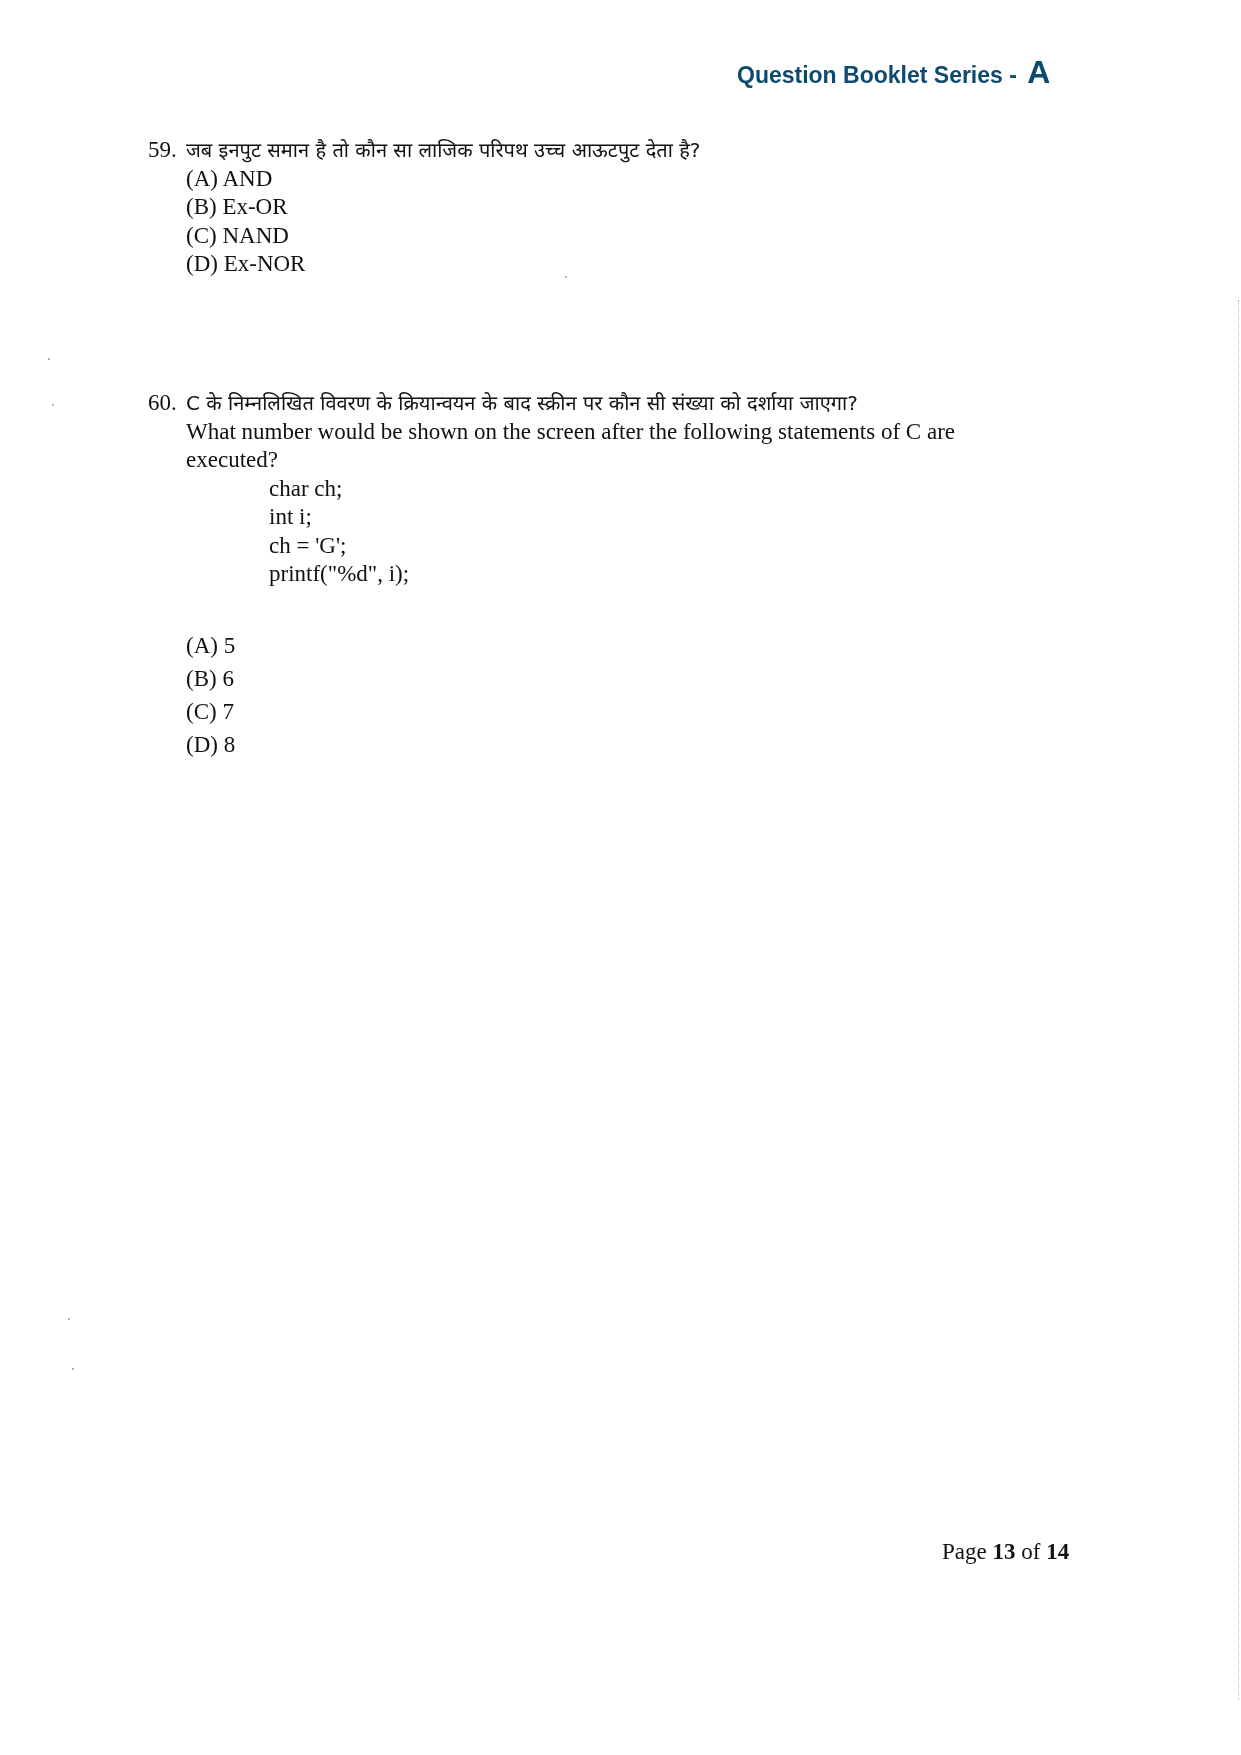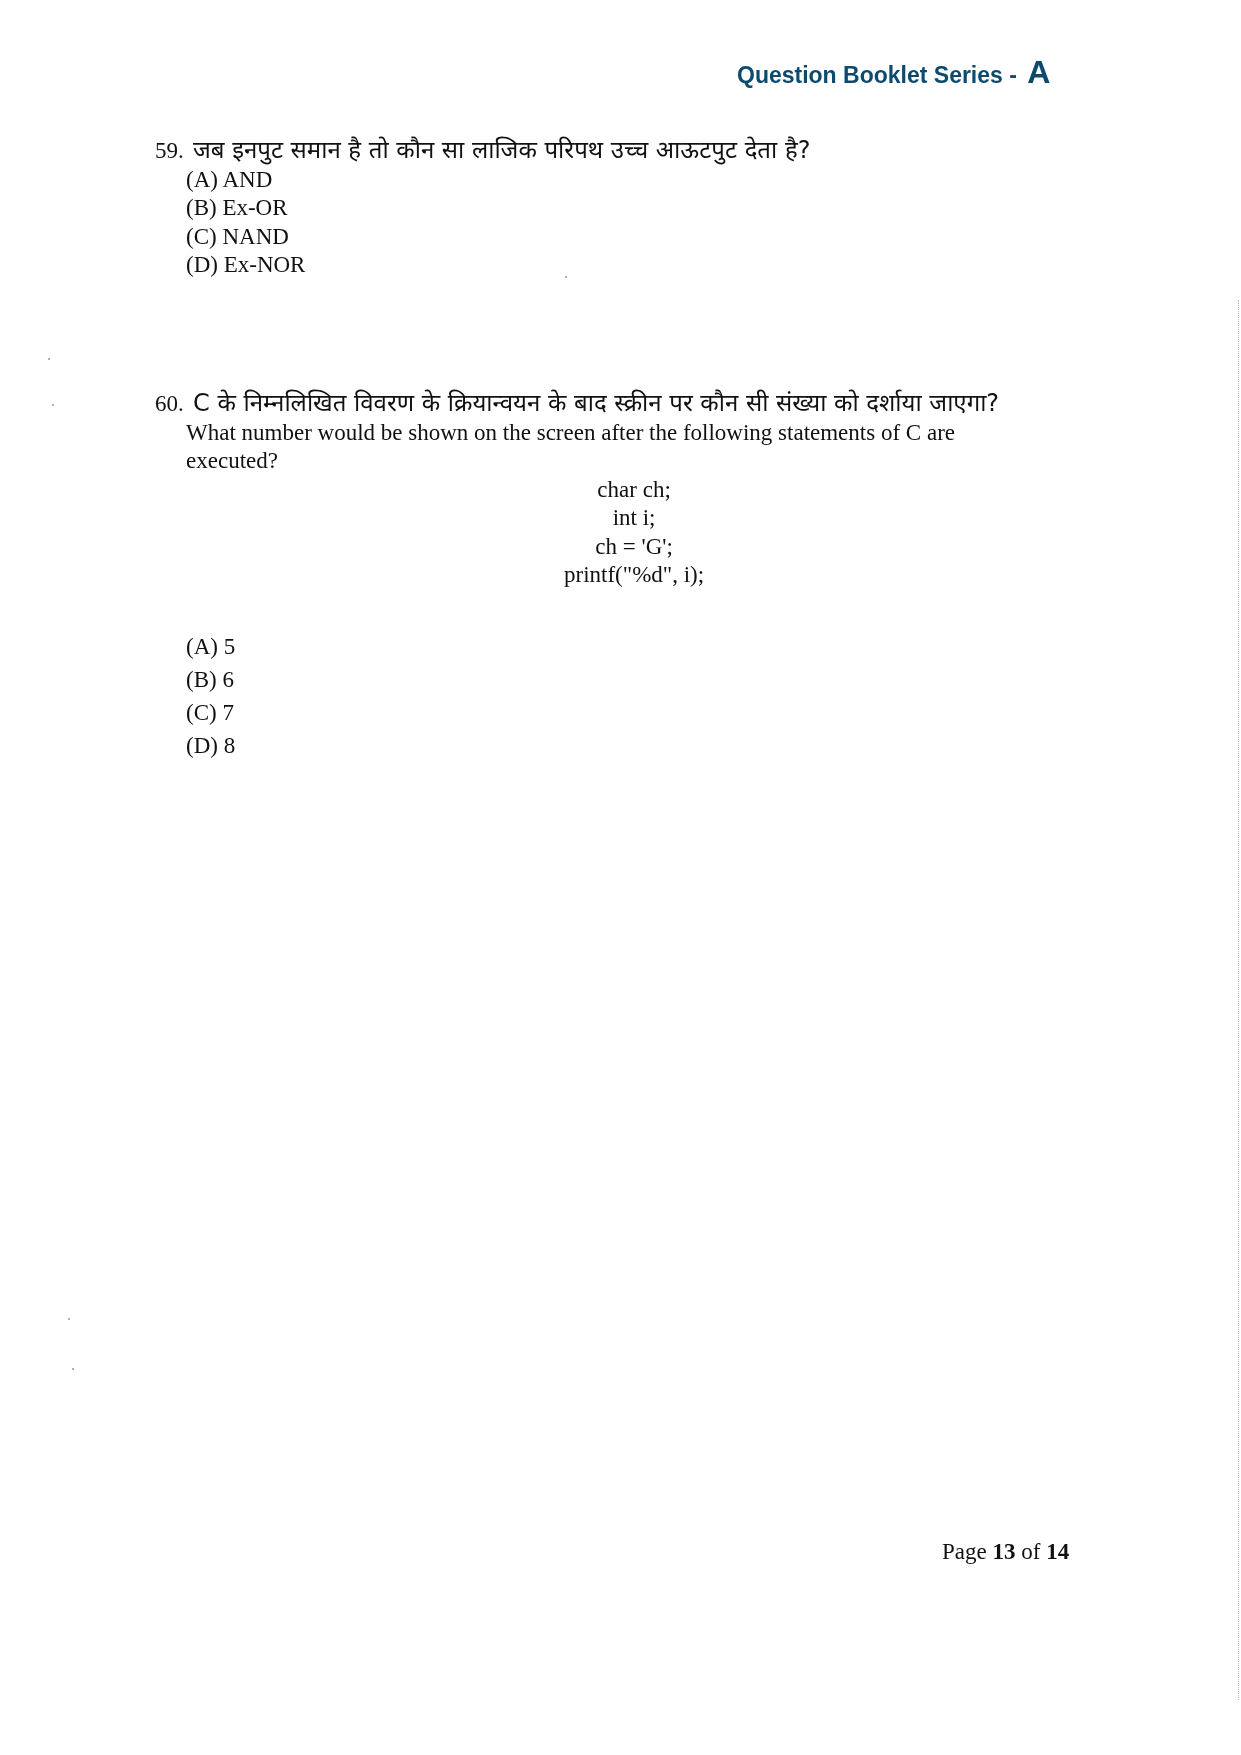--- a/index.html
+++ b/index.html
@@ -42,33 +42,31 @@
       left: 148px;
       font-size: 23px;
       line-height: 28.5px;
     }
     .q-line {
       white-space: nowrap;
     }
     .q-num {
       display: inline-block;
       width: 38px;
-      margin-left: 7px;
     }
     .indent {
       padding-left: 38px;
     }
     .hindi {
       font-family: "DejaVu Sans", sans-serif;
-      font-size: 24px;
+      font-size: 20px;
     }
     .code {
       padding-left: 121px;
       line-height: 28.5px;
-      text-align: center;
     }
     .options-60 {
       margin-top: 40px;
       padding-left: 38px;
       line-height: 33px;
     }
     .footer {
       position: absolute;
       top: 1539px;
       left: 942px;

